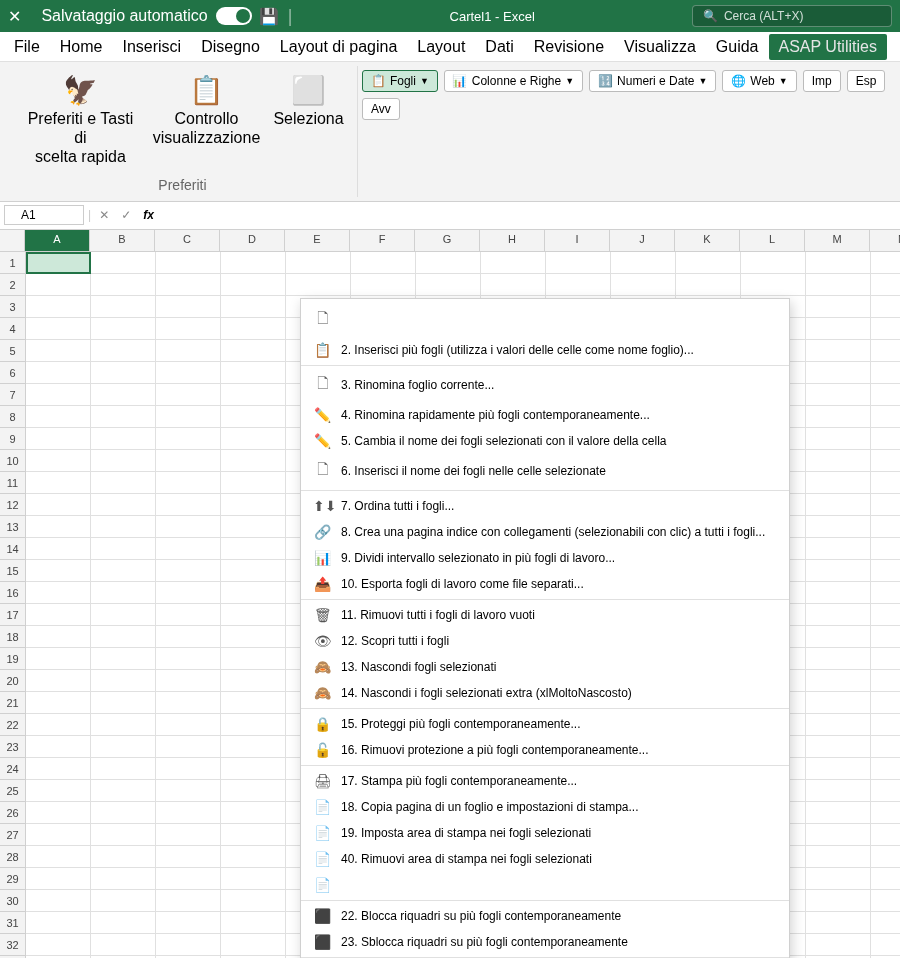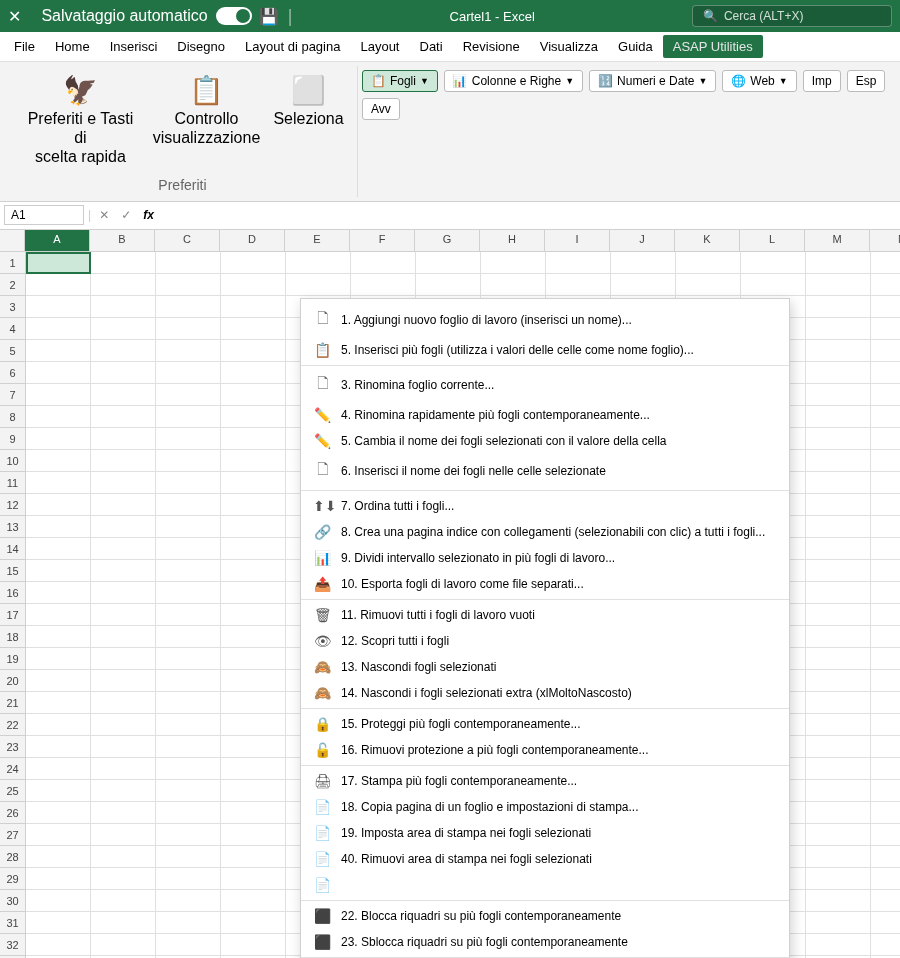--- a/index.html
+++ b/index.html
@@ -24,21 +24,21 @@
       background: #1a5c38; border: 1px solid rgba(255,255,255,0.3); border-radius: 4px;
       color: #fff; padding: 3px 10px; font-size: 12px; width: 200px; display: flex; align-items: center; gap: 6px;
     }
 
     
     .menu-bar {
       display: flex; align-items: center; background: #fff; height: 30px;
       border-bottom: 1px solid #e0e0e0; padding: 0 4px;
     }
     .menu-item {
-      padding: 4px 10px; cursor: pointer; font-size: 13px; color: #000; border-radius: 2px;
+      padding: 4px 10px; cursor: pointer; font-size: 16px; color: #000; border-radius: 2px;
     }
     .menu-item.active { background: #217346; color: #e5e5e5; }
 
     
     .ribbon {
       background: #f3f3f3; border-bottom: 1px solid #d0d0d0;
       display: flex; align-items: stretch; padding: 4px 8px; gap: 4px; min-height: 88px;
     }
     .ribbon-group {
       display: flex; flex-direction: column; align-items: center; justify-content: flex-start;
@@ -57,21 +57,21 @@
       border: 1px solid #bbb; background: #fff; border-radius: 3px; cursor: pointer; font-size: 12px;
     }
     .ribbon-dropdown-btn.active { background: #cde8d9; border-color: #217346; }
     .chevron { font-size: 9px; }
 
     
     .formula-bar {
       display: flex; align-items: center; background: #fff; border-bottom: 1px solid #d0d0d0;
       height: 28px; padding: 0 4px; gap: 4px;
     }
-    .cell-ref { width: 80px; border: 1px solid #ccc; padding: 2px 6px; font-size: 12px; }
+    .cell-ref { width: 80px; border: 1px solid #ccc; padding: 2px 16px; font-size: 12px; }
     .formula-input { flex: 1; border: none; outline: none; font-size: 12px; padding: 2px; }
 
     
     .spreadsheet { display: flex; flex-direction: column; flex: 1; overflow: hidden; }
     .col-headers {
       display: flex; background: #f3f3f3; border-bottom: 1px solid #d0d0d0;
       position: relative; min-height: 22px;
     }
     .row-num-header { width: 25px; min-width: 25px; border-right: 1px solid #d0d0d0; background: #f3f3f3; }
     .col-header {
@@ -202,25 +202,24 @@
   <span style="padding:0 4px;cursor:pointer;color:#888;">✓</span>
   <span style="padding:0 4px;cursor:pointer;font-style:italic;font-weight:bold;">fx</span>
   <input class="formula-input" value="" style="">
 </div>
 
 <div class="main-area">
 
   <div class="dropdown-menu" id="dropdown-menu">
       <div class="dropdown-item">
         <span class="dropdown-item-icon">🗋</span>
-        <span class="dropdown-item-text">1. Aggiungi nuovo foglio di lavoro (inserisci un nome)...</span>
       </div>
       <div class="dropdown-item">
         <span class="dropdown-item-icon">📋</span>
-        <span class="dropdown-item-text">5. Inserisci più fogli (utilizza i valori delle celle come nome foglio)...</span>
+        <span class="dropdown-item-text">2. Inserisci più fogli (utilizza i valori delle celle come nome foglio)...</span>
       </div>
       <div class="dropdown-sep"></div>
       <div class="dropdown-item">
         <span class="dropdown-item-icon">🗋</span>
         <span class="dropdown-item-text">3. Rinomina foglio corrente...</span>
       </div>
       <div class="dropdown-item">
         <span class="dropdown-item-icon">✏️</span>
         <span class="dropdown-item-text">4. Rinomina rapidamente più fogli contemporaneamente...</span>
       </div>

